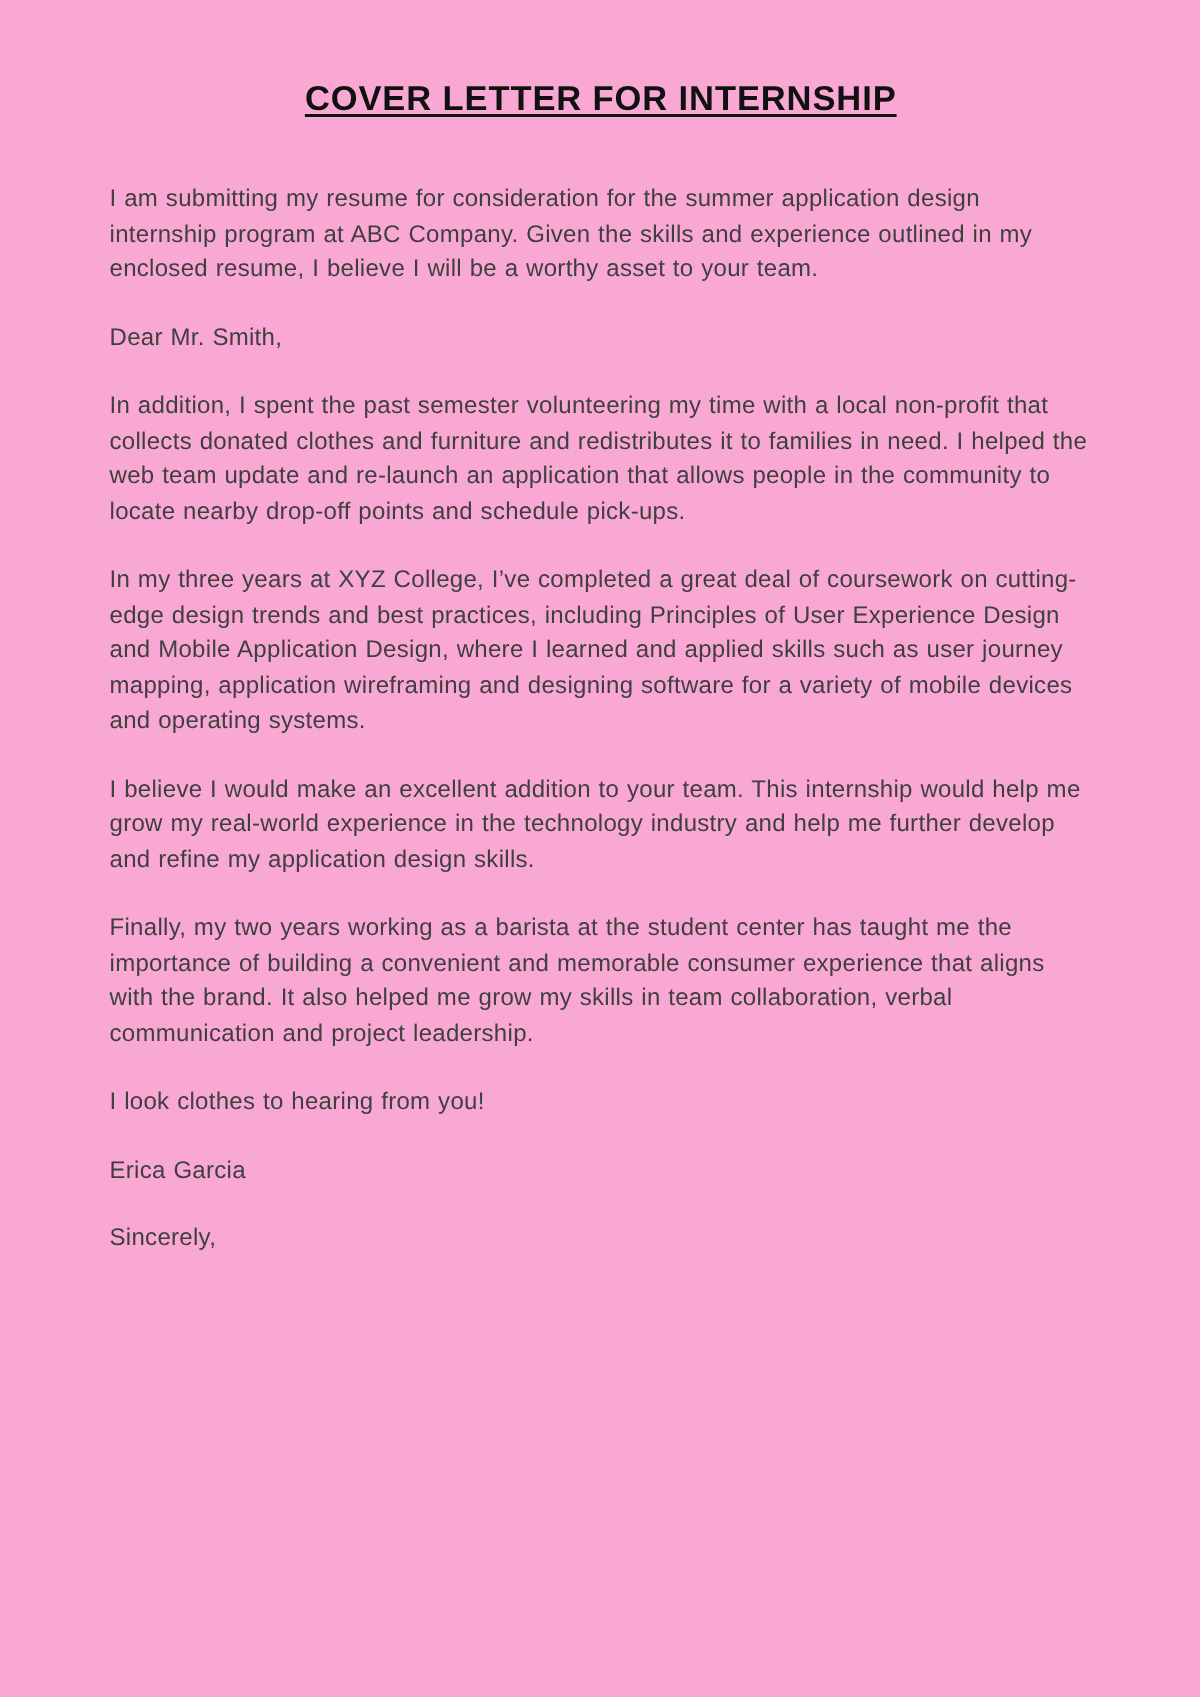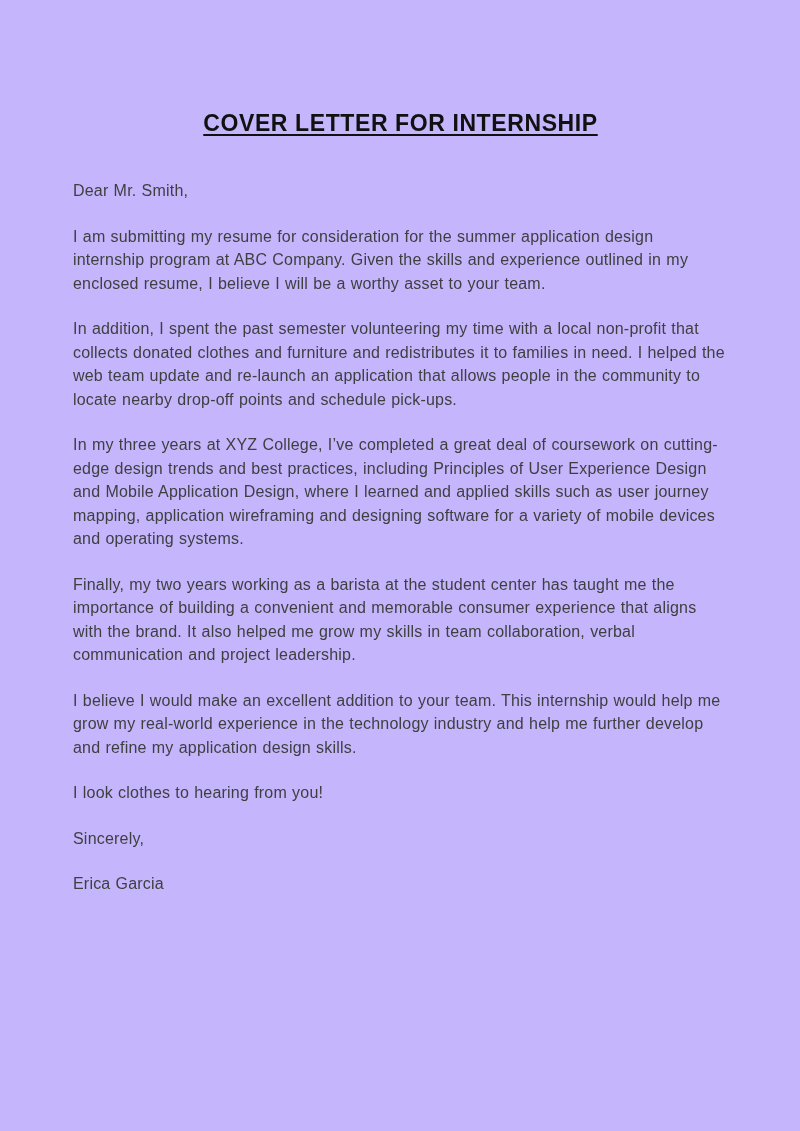--- a/index.html
+++ b/index.html
@@ -5,22 +5,22 @@
   * { margin: 0; padding: 0; box-sizing: border-box; }
   html, body {
     background: #ffffff;
     font-family: "Liberation Sans", "DejaVu Sans", sans-serif;
   }
   .page {
     position: relative;
     width: 800px;
     height: 1131px;
     margin: 0 auto;
-    background: #c4b5fd;
-    padding: 110px 72px 0 73px;
+    background: #f9a8d4;
+    padding: 52px 72px 0 73px;
     overflow: hidden;
   }
   .doc-title {
     text-align: center;
     font-size: 23px;
     font-weight: bold;
     letter-spacing: 0.6px;
     color: #111111;
     margin-bottom: 42px;
   }
@@ -40,24 +40,24 @@
   }
 </style>
 </head>
 <body>
 
 <div class="page">
   <h1 class="doc-title">
     <span>COVER LETTER FOR INTERNSHIP</span>
   </h1>
 
+  <p class="para">I am submitting my resume for consideration for the summer application design internship program at ABC Company. Given the skills and experience outlined in my enclosed resume, I believe I will be a worthy asset to your team.</p>
+
   <p class="para">Dear Mr. Smith,</p>
-
-  <p class="para">I am submitting my resume for consideration for the summer application design internship program at ABC Company. Given the skills and experience outlined in my enclosed resume, I believe I will be a worthy asset to your team.</p>
   <p class="para">In addition, I spent the past semester volunteering my time with a local non-profit that collects donated clothes and furniture and redistributes it to families in need. I helped the web team update and re-launch an application that allows people in the community to locate nearby drop-off points and schedule pick-ups.</p>
   <p class="para">In my three years at XYZ College, I’ve completed a great deal of coursework on cutting-edge design trends and best practices, including Principles of User Experience Design and Mobile Application Design, where I learned and applied skills such as user journey mapping, application wireframing and designing software for a variety of mobile devices and operating systems.</p>
+  <p class="para">I believe I would make an excellent addition to your team. This internship would help me grow my real-world experience in the technology industry and help me further develop and refine my application design skills.</p>
   <p class="para">Finally, my two years working as a barista at the student center has taught me the importance of building a convenient and memorable consumer experience that aligns with the brand. It also helped me grow my skills in team collaboration, verbal communication and project leadership.</p>
-  <p class="para">I believe I would make an excellent addition to your team. This internship would help me grow my real-world experience in the technology industry and help me further develop and refine my application design skills.</p>
 
   <p class="para">I look clothes to hearing from you!</p>
+  <p class="para">Erica Garcia</p>
   <p class="para">Sincerely,</p>
-  <p class="para">Erica Garcia</p>
 </div>
 
 </body></html>

